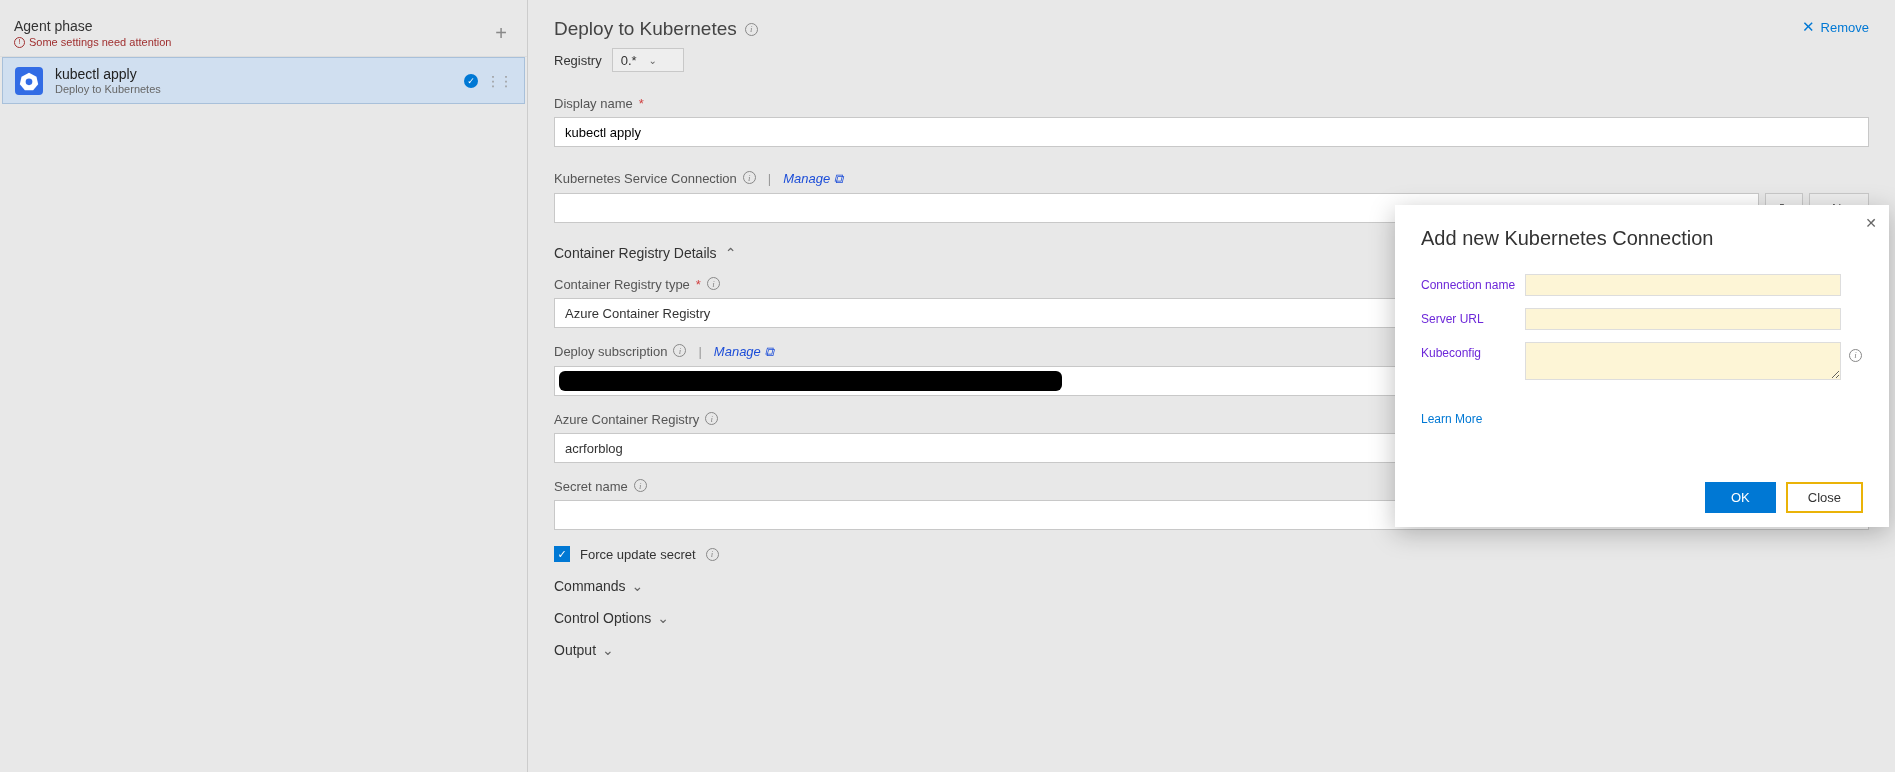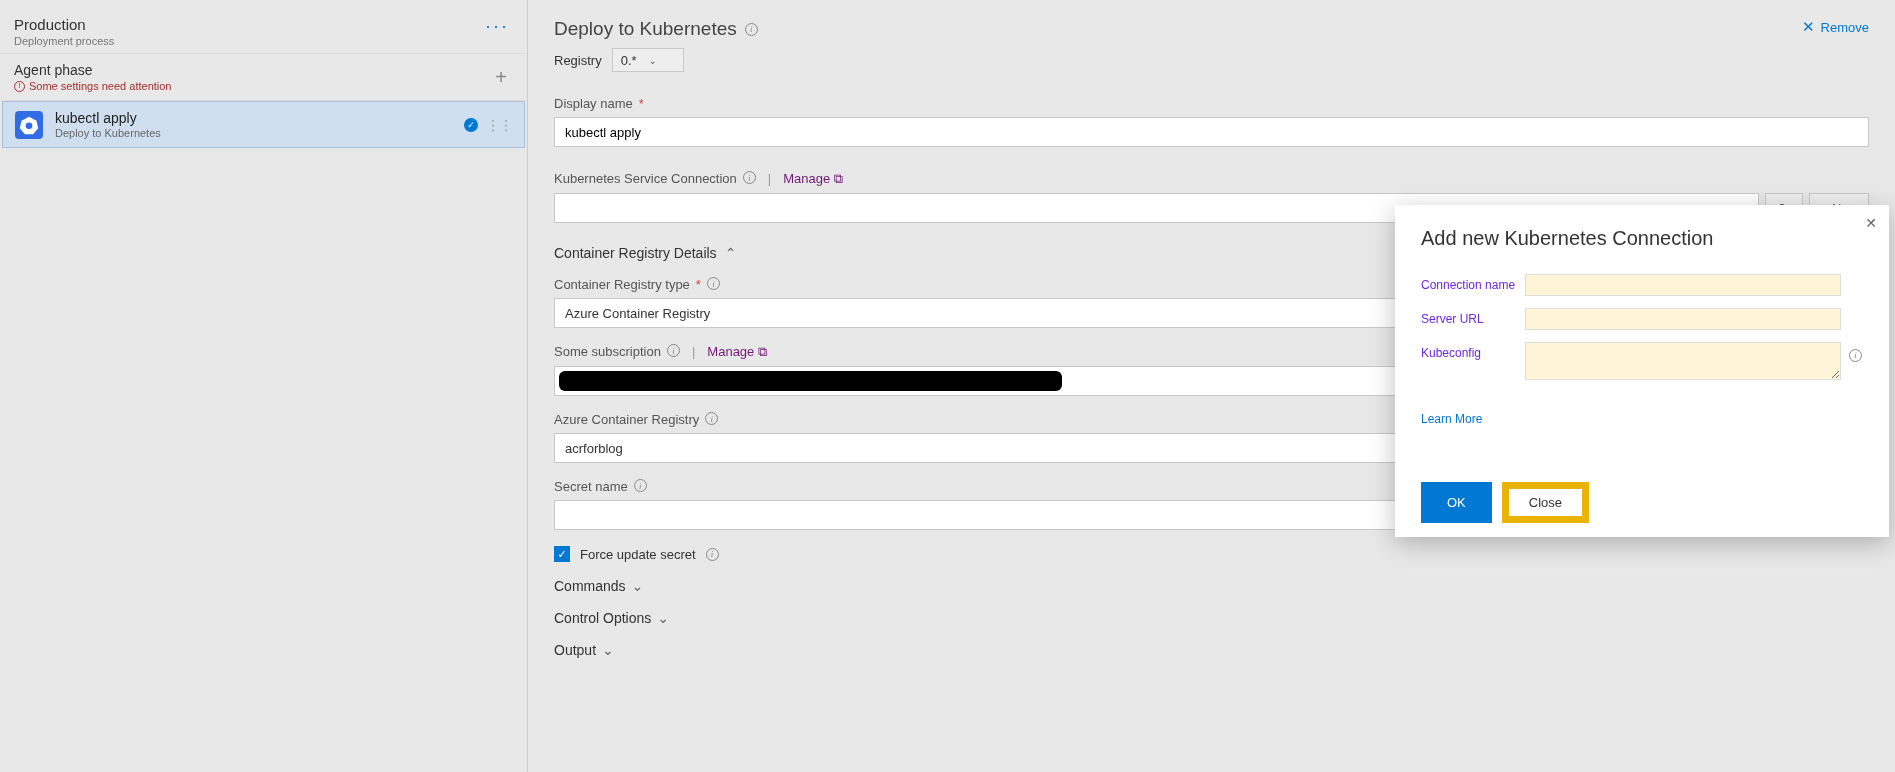--- a/index.html
+++ b/index.html
@@ -91,21 +91,21 @@
   .req { color: #d04040; }
   .text-input {
     width: 100%; height: 30px; border: 1px solid #c8c8c8; background: #fff;
     padding: 0 10px; font-size: 13px; margin-top: 6px;
   }
   .dropdown-input {
     width: 100%; height: 30px; border: 1px solid #c8c8c8; background: #fff;
     padding: 0 10px; font-size: 13px; margin-top: 6px;
     display:flex; align-items:center; justify-content:space-between;
   }
-  .link { color: #701a75; cursor:pointer; }
+  .link { color: #1d4ed8; cursor:pointer;font-style:italic; }
   .pipe { color: #999; margin: 0 6px; }
   .ksc-row { display:flex; align-items:flex-end; gap:6px; }
   .ksc-select { flex: 1; }
   .icon-btn {
     width: 38px; height: 30px; border:1px solid #c8c8c8; background:#eee;
     display:flex; align-items:center; justify-content:center; cursor:pointer;
   }
   .new-btn {
     height: 30px; border:1px solid #c8c8c8; background:#eee;
     display:flex; align-items:center; justify-content:center; cursor:pointer;
@@ -152,41 +152,34 @@
   .dform-input {
     flex:1; height: 22px; border:1px solid #ddd; background:#fdf5d6;
     padding: 0 6px; font-size:12px;
   }
   .dform-textarea {
     flex:1; height: 38px; border:1px solid #ddd; background:#fdf5d6;
     padding: 2px 6px; font-size:12px; resize: both;
   }
   .dform-info { width:14px; padding-top:4px; }
   .learn-more { color:#0078d4; font-size:12px; margin-top:20px; cursor:pointer; display:inline-block;}
-  .dialog-footer { display:flex; justify-content:flex-start; gap:10px; margin-top: 56px; }
+  .dialog-footer { display:flex; justify-content:flex-end; gap:10px; margin-top: 56px; }
   .btn-primary {
     background:#0078d4; color:#fff; border:none; padding: 6px 26px; font-size:13px; cursor:pointer;
   }
   .btn-secondary {
-    background:#fff; color:#333; border:7px solid #eab308; padding: 6px 20px; font-size:13px; cursor:pointer;
+    background:#fff; color:#333; border:2px solid #eab308; padding: 6px 20px; font-size:13px; cursor:pointer;
   }
 </style>
 </head>
 <body>
 
 <div class="root">
 
   <div class="left-panel">
-    <div class="proc-header">
-      <div>
-        <div class="proc-title">Production</div>
-        <div class="proc-sub">Deployment process</div>
-      </div>
-      <div class="more-btn">···</div>
-    </div>
 
     <div class="agent-phase">
       <div>
         <div class="title">Agent phase</div>
         <div class="warning">
           <span class="warn-icon">!</span>
           <span>Some settings need attention</span>
         </div>
       </div>
       <div class="plus-btn">+</div>
@@ -278,21 +271,21 @@
         <span class="info-icon">i</span>
       </div>
       <div class="dropdown-input">
         <span>Azure Container Registry</span>
         <span class="chevron">⌄</span>
       </div>
     </div>
 
     <div class="field-block" style="margin-top:16px;">
       <div class="field-label">
-        <span>Some subscription</span>
+        <span>Deploy subscription</span>
         <span class="info-icon">i</span>
         <span class="pipe">|</span>
         <span class="link">
           <span>Manage</span> ⧉
         </span>
       </div>
       <div class="azreg-row">
         <div style="flex:1;">
           <div class="redact-input"></div>
         </div>

